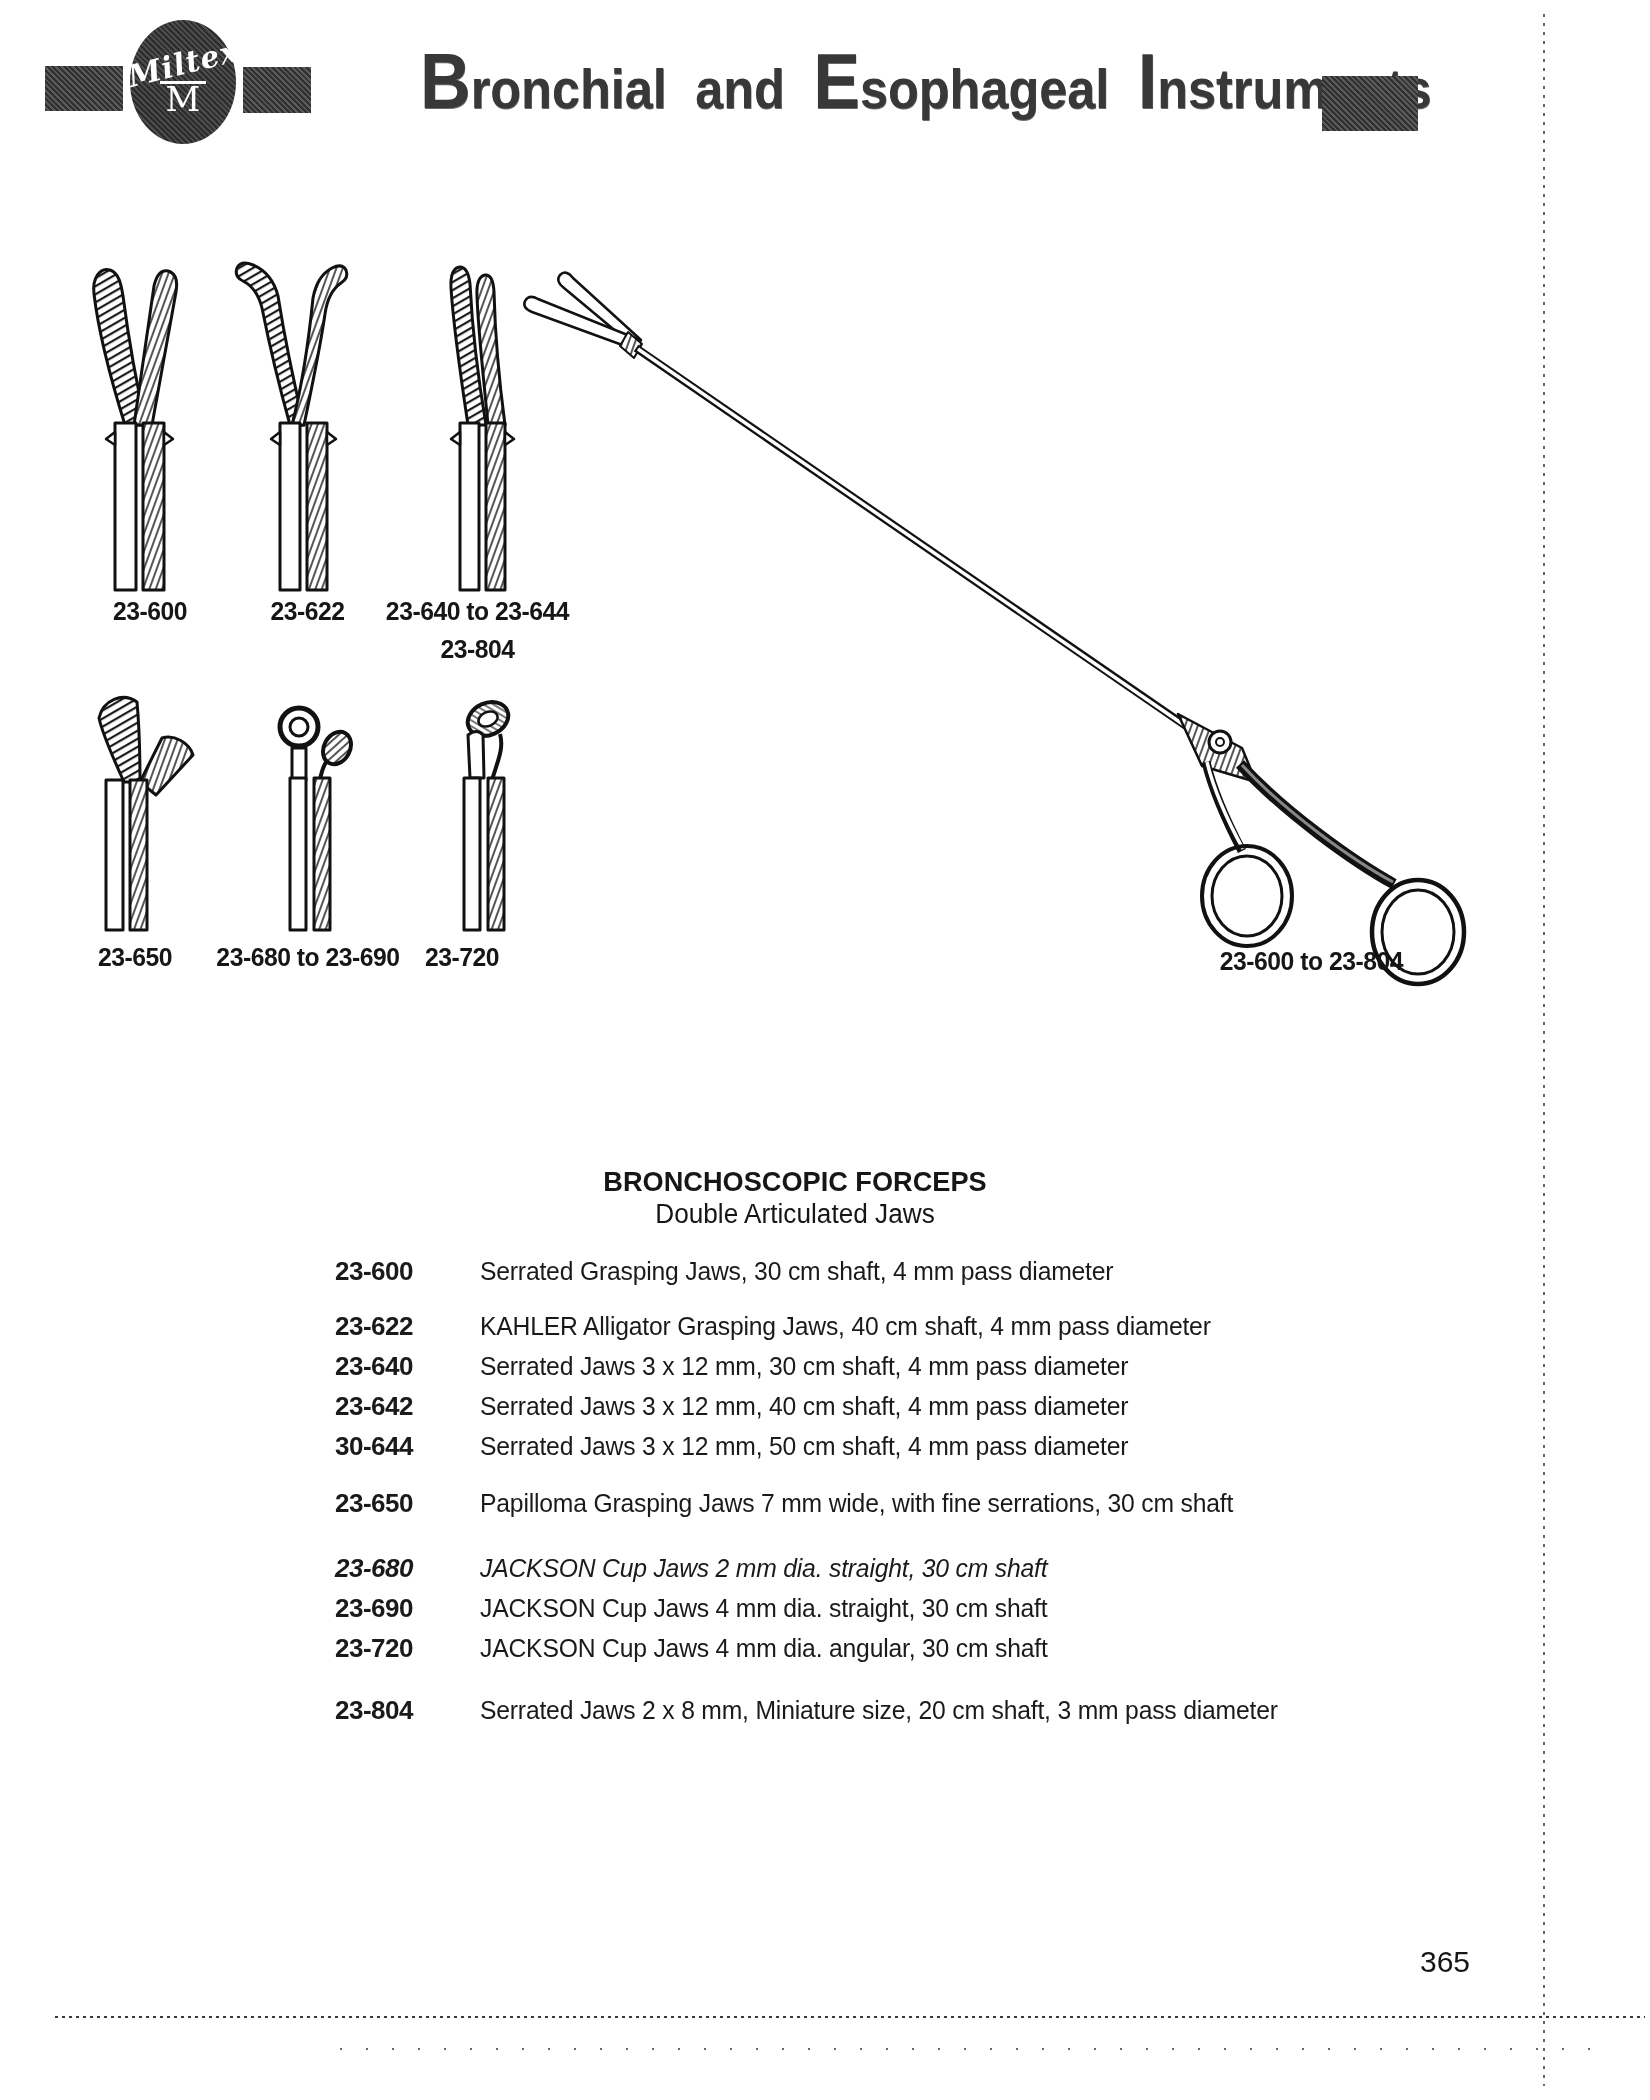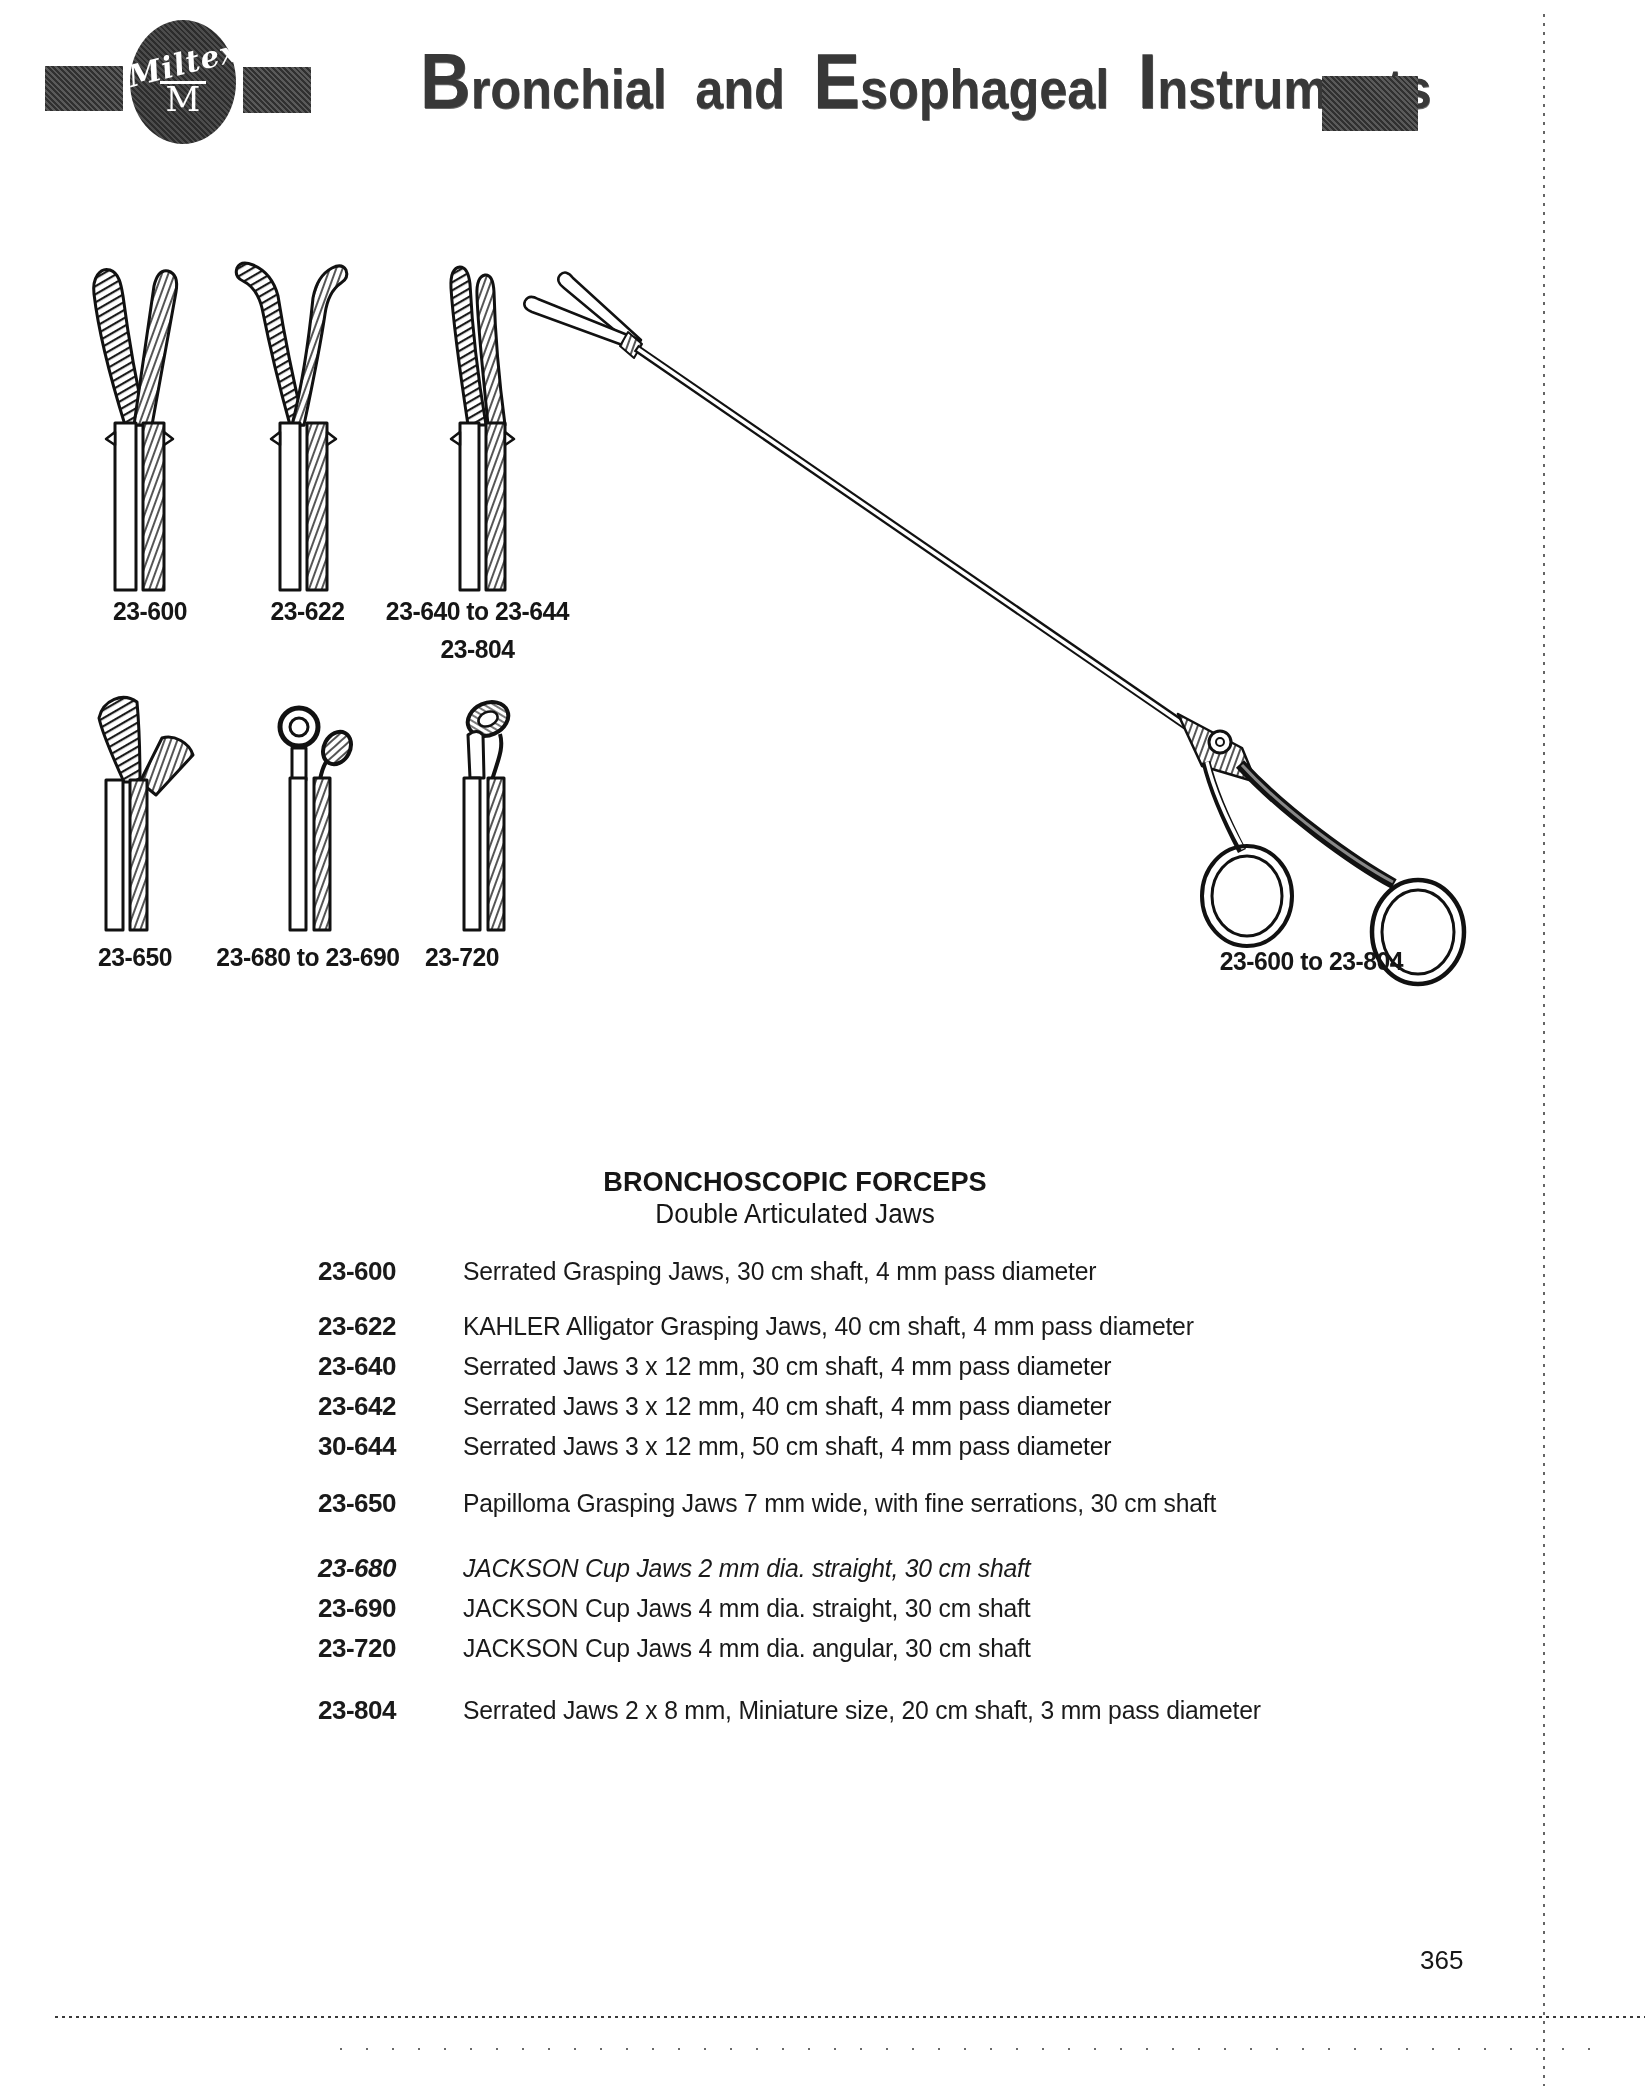--- a/index.html
+++ b/index.html
@@ -50,30 +50,30 @@
   }
   
   .figlabel{
     position:absolute;font-weight:bold;font-size:26px;letter-spacing:-0.5px;
     text-align:center;white-space:nowrap;color:#161616;transform:scaleX(0.95);
   }
   
   .list-head{position:absolute;left:250px;width:1090px;text-align:center;color:#161616;}
   .list-title{top:1166px;font-size:28px;font-weight:600;letter-spacing:0;transform:scaleX(0.97);}
   .list-sub{top:1199px;font-size:27px;font-weight:400;transform:scaleX(0.97);}
-  .listing{position:absolute;left:318px;top:1251px;width:1060px;}
+  .listing{position:absolute;left:335px;top:1251px;width:1060px;}
   .lrow{height:40px;line-height:40px;white-space:nowrap;}
   .lrow .cat{display:inline-block;width:145px;font-weight:bold;font-size:26px;letter-spacing:-0.5px;}
   .lrow .desc{font-size:26px;letter-spacing:-0.2px;display:inline-block;transform:scaleX(0.95);transform-origin:left center;}
   .gap-a{margin-top:15px;text-decoration:underline;}  
   .gap-b{}  
   .gap-c{margin-top:17px;}  
   .gap-d{margin-top:25px;font-style:italic;}  
   .gap-e{margin-top:22px;}  
-  .pagenum{position:absolute;left:1420px;top:1945px;font-size:26px;color:#161616;}
+  .pagenum{position:absolute;left:1420px;top:1945px;font-size:30px;color:#161616;}
   .figsvg{position:absolute;left:40px;top:220px;}
 </style>
 </head>
 <body>
 
 <div class="page">
 
   <div class="hbar hbar1"></div>
   <div class="logo">
     <span class="script">Miltex</span>

